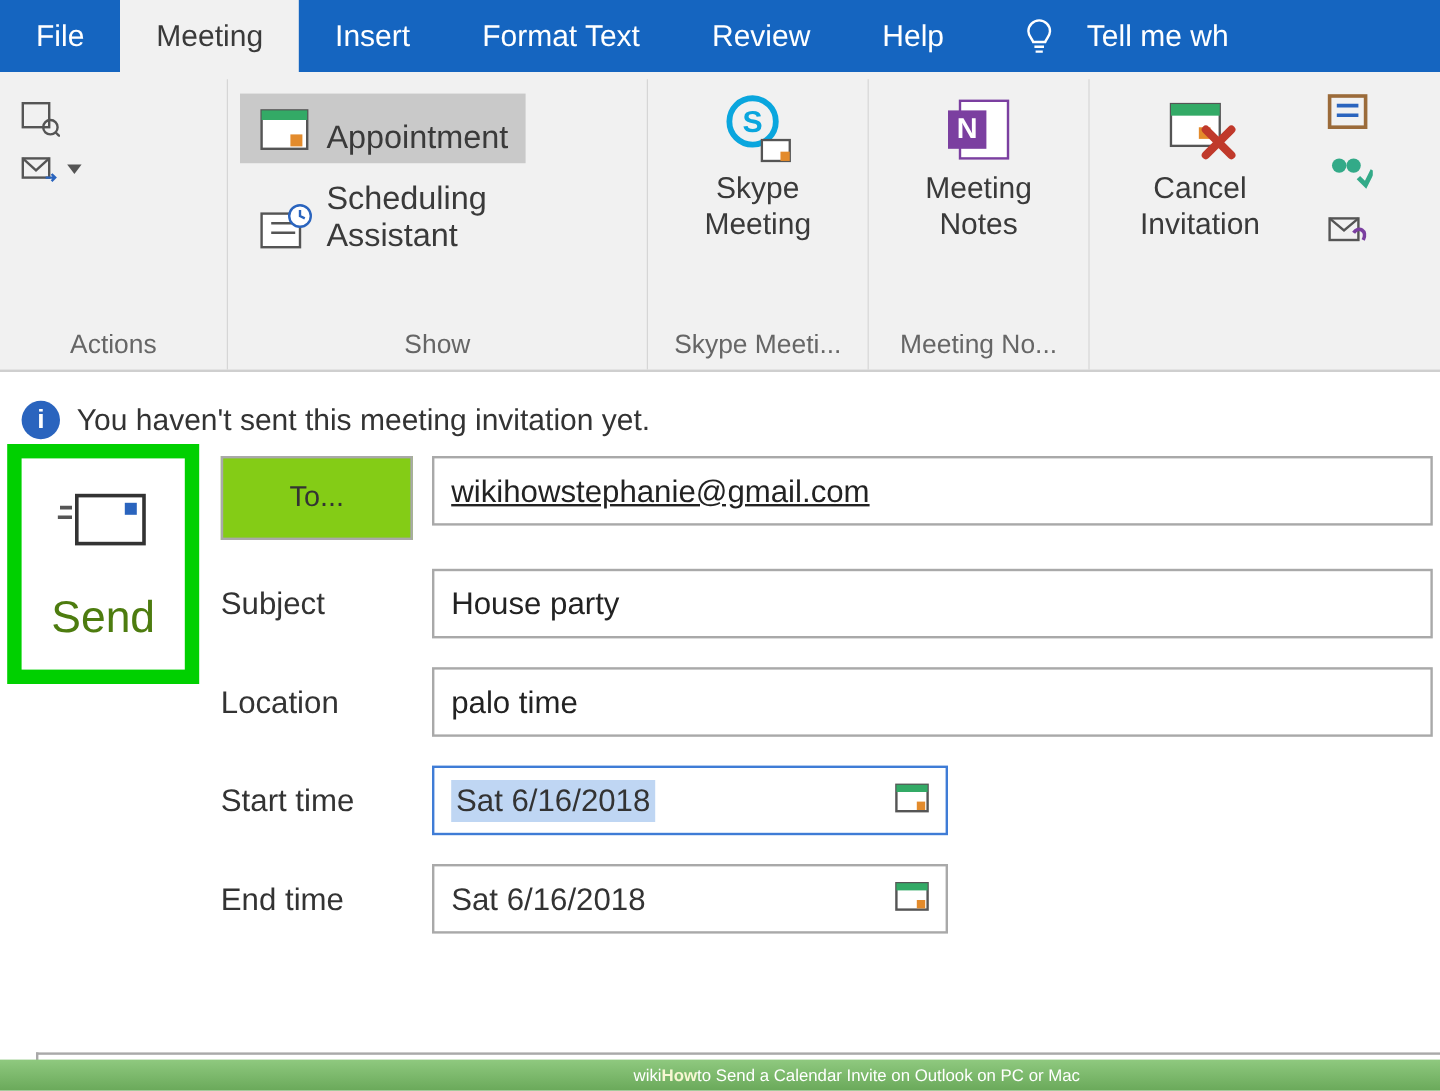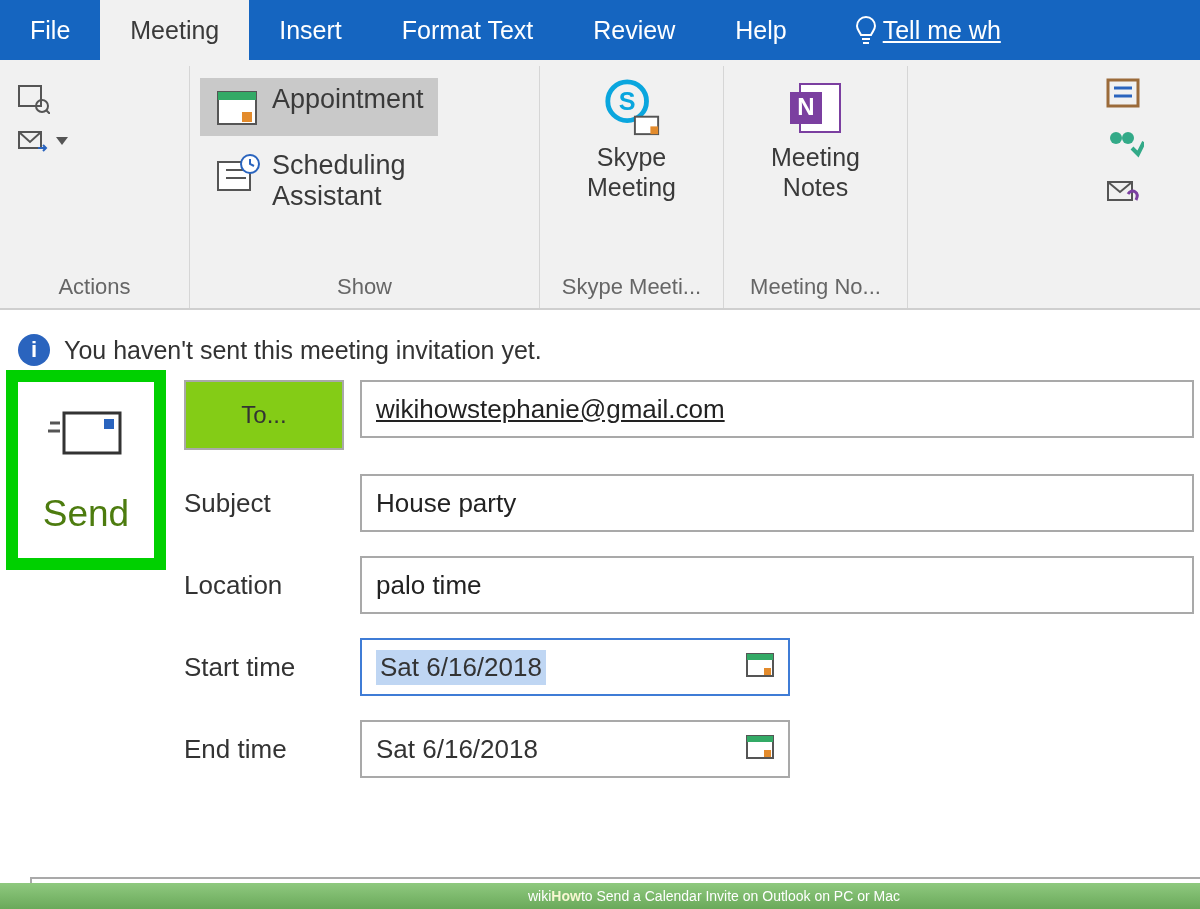--- a/index.html
+++ b/index.html
@@ -23,21 +23,21 @@
   .tab {
     padding: 0 30px;
     display: flex;
     align-items: center;
     cursor: pointer;
   }
   .tab.active {
     background: #f1f1f1;
     color: #3a3a3a;
   }
-  .tab.tell-me { margin-left: 6px; gap:4px;text-decoration:underline; }
+  .tab.tell-me { margin-left: 6px; gap:27px; }
 
   
   .ribbon {
     background: #f1f1f1;
     border-bottom: 2px solid #cfcfcf;
     height: 250px;
     display: flex;
     padding: 6px 0 0 0;
   }
   .ribbon-group {
@@ -67,21 +67,21 @@
   .big-icon { height:60px; width:60px; display:flex; align-items:center; justify-content:center; }
   .big-btn .lines { text-align:center; font-size:25px; color:#3a3a3a; line-height:1.2; margin-top:4px;}
   .small-side {
     display:flex; flex-direction:column; gap:10px; margin-left:6px; margin-top:8px;
   }
   .small-side .mini { display:flex; align-items:center; gap:6px; cursor:pointer; }
   .mini svg { width:34px; height:34px; }
 
   .show-group .group-body { flex-direction:column; gap:8px; padding-top:6px;}
   .show-item {
-    display:flex; align-items:flex-start; gap:12px; font-size:27px; color:#3a3a3a;
+    display:flex; align-items:flex-end; gap:12px; font-size:27px; color:#3a3a3a;
     padding:6px 14px; cursor:pointer;
   }
   .show-item.appt { background:#c9c9c9; }
   .show-item svg { width:46px; height:46px; flex-shrink:0; }
 
   .right-icons {
     display:flex; flex-direction:column; gap:16px; padding:10px 8px 0 12px;
   }
   .right-icons svg { width:40px; height:34px; }
 
@@ -265,20 +265,36 @@
         <div class="lines">
           <div>Meeting</div>
           <div>Notes</div>
         </div>
       </div>
     </div>
     <div class="group-label">Meeting No...</div>
   </div>
 
   <div class="ribbon-group" style="width:184px; border-right:none;">
+    <div class="group-body" style="justify-content:center;">
+      <div class="big-btn">
+        <div class="big-icon">
+          <svg width="62" height="60" viewBox="0 0 62 60">
+              <rect x="6" y="8" width="42" height="36" fill="#fff" stroke="#555" stroke-width="2"></rect>
+              <rect x="6" y="8" width="42" height="10" fill="#3a6"></rect>
+              <rect x="30" y="28" width="10" height="10" fill="#e38b2c"></rect>
+              <path d="M36 30 L58 52 M58 30 L36 52" stroke="#c0392b" stroke-width="7" stroke-linecap="round"></path>
+            </svg>
+        </div>
+        <div class="lines">
+          <div>Cancel</div>
+          <div>Invitation</div>
+        </div>
+      </div>
+    </div>
     <div class="group-label">&nbsp;</div>
   </div>
 
   <div class="right-icons">
     <svg viewBox="0 0 40 34">
         <rect x="4" y="4" width="30" height="26" fill="none" stroke="#9b6b3a" stroke-width="3"></rect>
         <line x1="10" y1="12" x2="28" y2="12" stroke="#2a64be" stroke-width="3"></line>
         <line x1="10" y1="20" x2="28" y2="20" stroke="#2a64be" stroke-width="3"></line>
       </svg>
     <svg viewBox="0 0 40 34">

